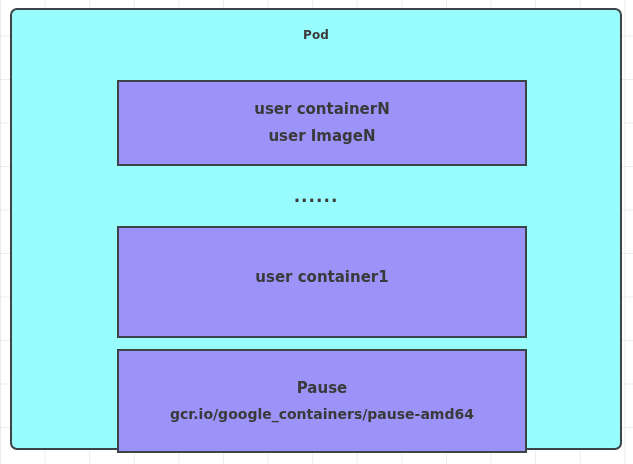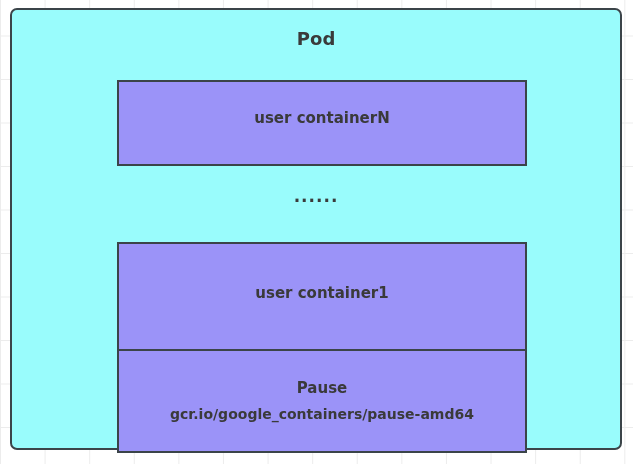--- a/index.html
+++ b/index.html
@@ -39,21 +39,21 @@
     border: 2px solid #3b4449;
     border-radius: 7px;
   }
 
   #pod-title {
     position: absolute;
     left: 0;
     top: 18px;
     width: 100%;
     text-align: center;
-    font-size: 18px;
+    font-size: 12px;
     font-weight: bold;
     color: #3a3a3a;
     letter-spacing: 0.1px;
   }
 
   
   .container-box {
     position: absolute;
     left: 105px;
     width: 410px;
@@ -69,21 +69,21 @@
   .container-box .line {
     text-align: center;
     font-size: 15px;
     font-weight: bold;
     color: #3a3a3a;
     line-height: 1.15;
   }
   .container-box .line.line-top   { margin-bottom: 9px; }
 
   #box-containerN { top: 70px;  height: 86px; }
-  #box-container1 { top: 216px; height: 112px; margin-top: 16px; }
+  #box-container1 { top: 216px; height: 112px; }
   #box-pause      { top: 339px; height: 104px; }
 
   #box-pause .line.line-bottom { font-size: 14px; }
 
   
   #ellipsis {
     position: absolute;
     left: 0;
     top: 176px;
     width: 100%;
@@ -98,20 +98,21 @@
 <body>
 
 <div id="canvas">
 
   <div id="pod-container">
 
     <div id="pod-title">Pod</div>
 
     <div id="box-containerN" class="container-box">
       <div class="line line-top">user containerN</div>
+      <div class="line line-bottom">user ImageN</div>
     </div>
 
     <div id="ellipsis">......</div>
 
     <div id="box-container1" class="container-box">
       <div class="line line-top">user container1</div>
     </div>
 
     <div id="box-pause" class="container-box">
       <div class="line line-top">Pause</div>

